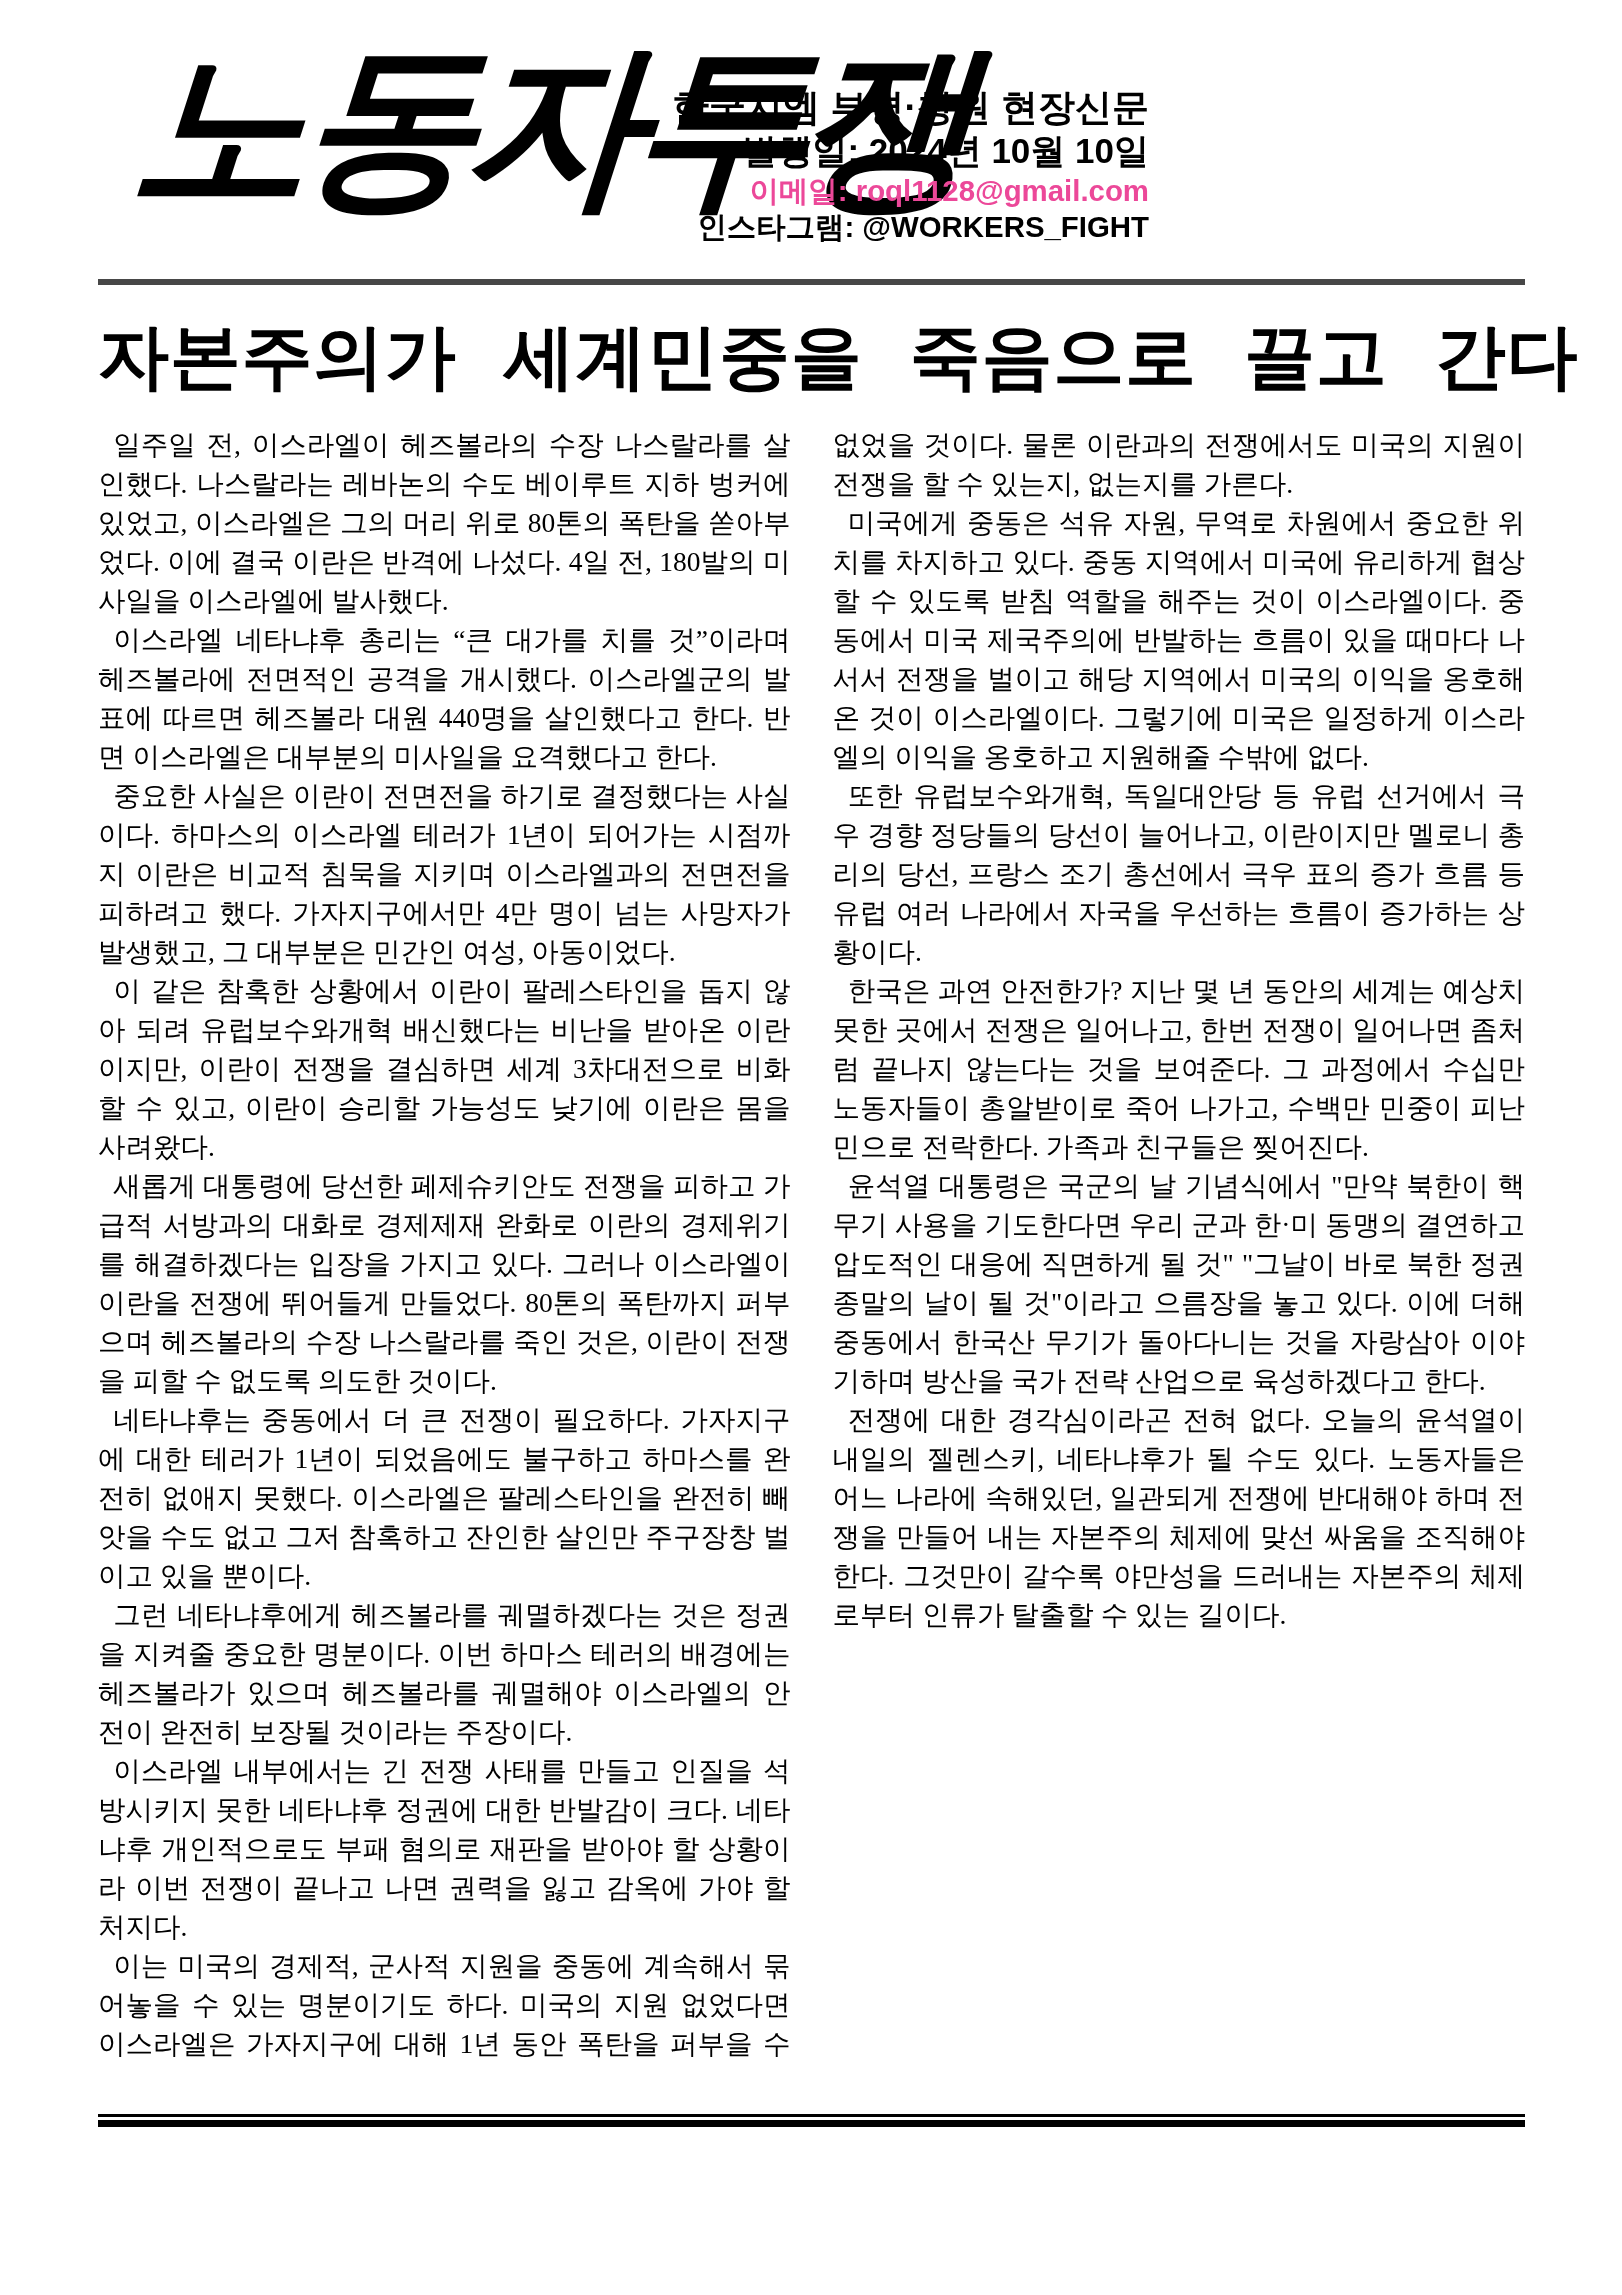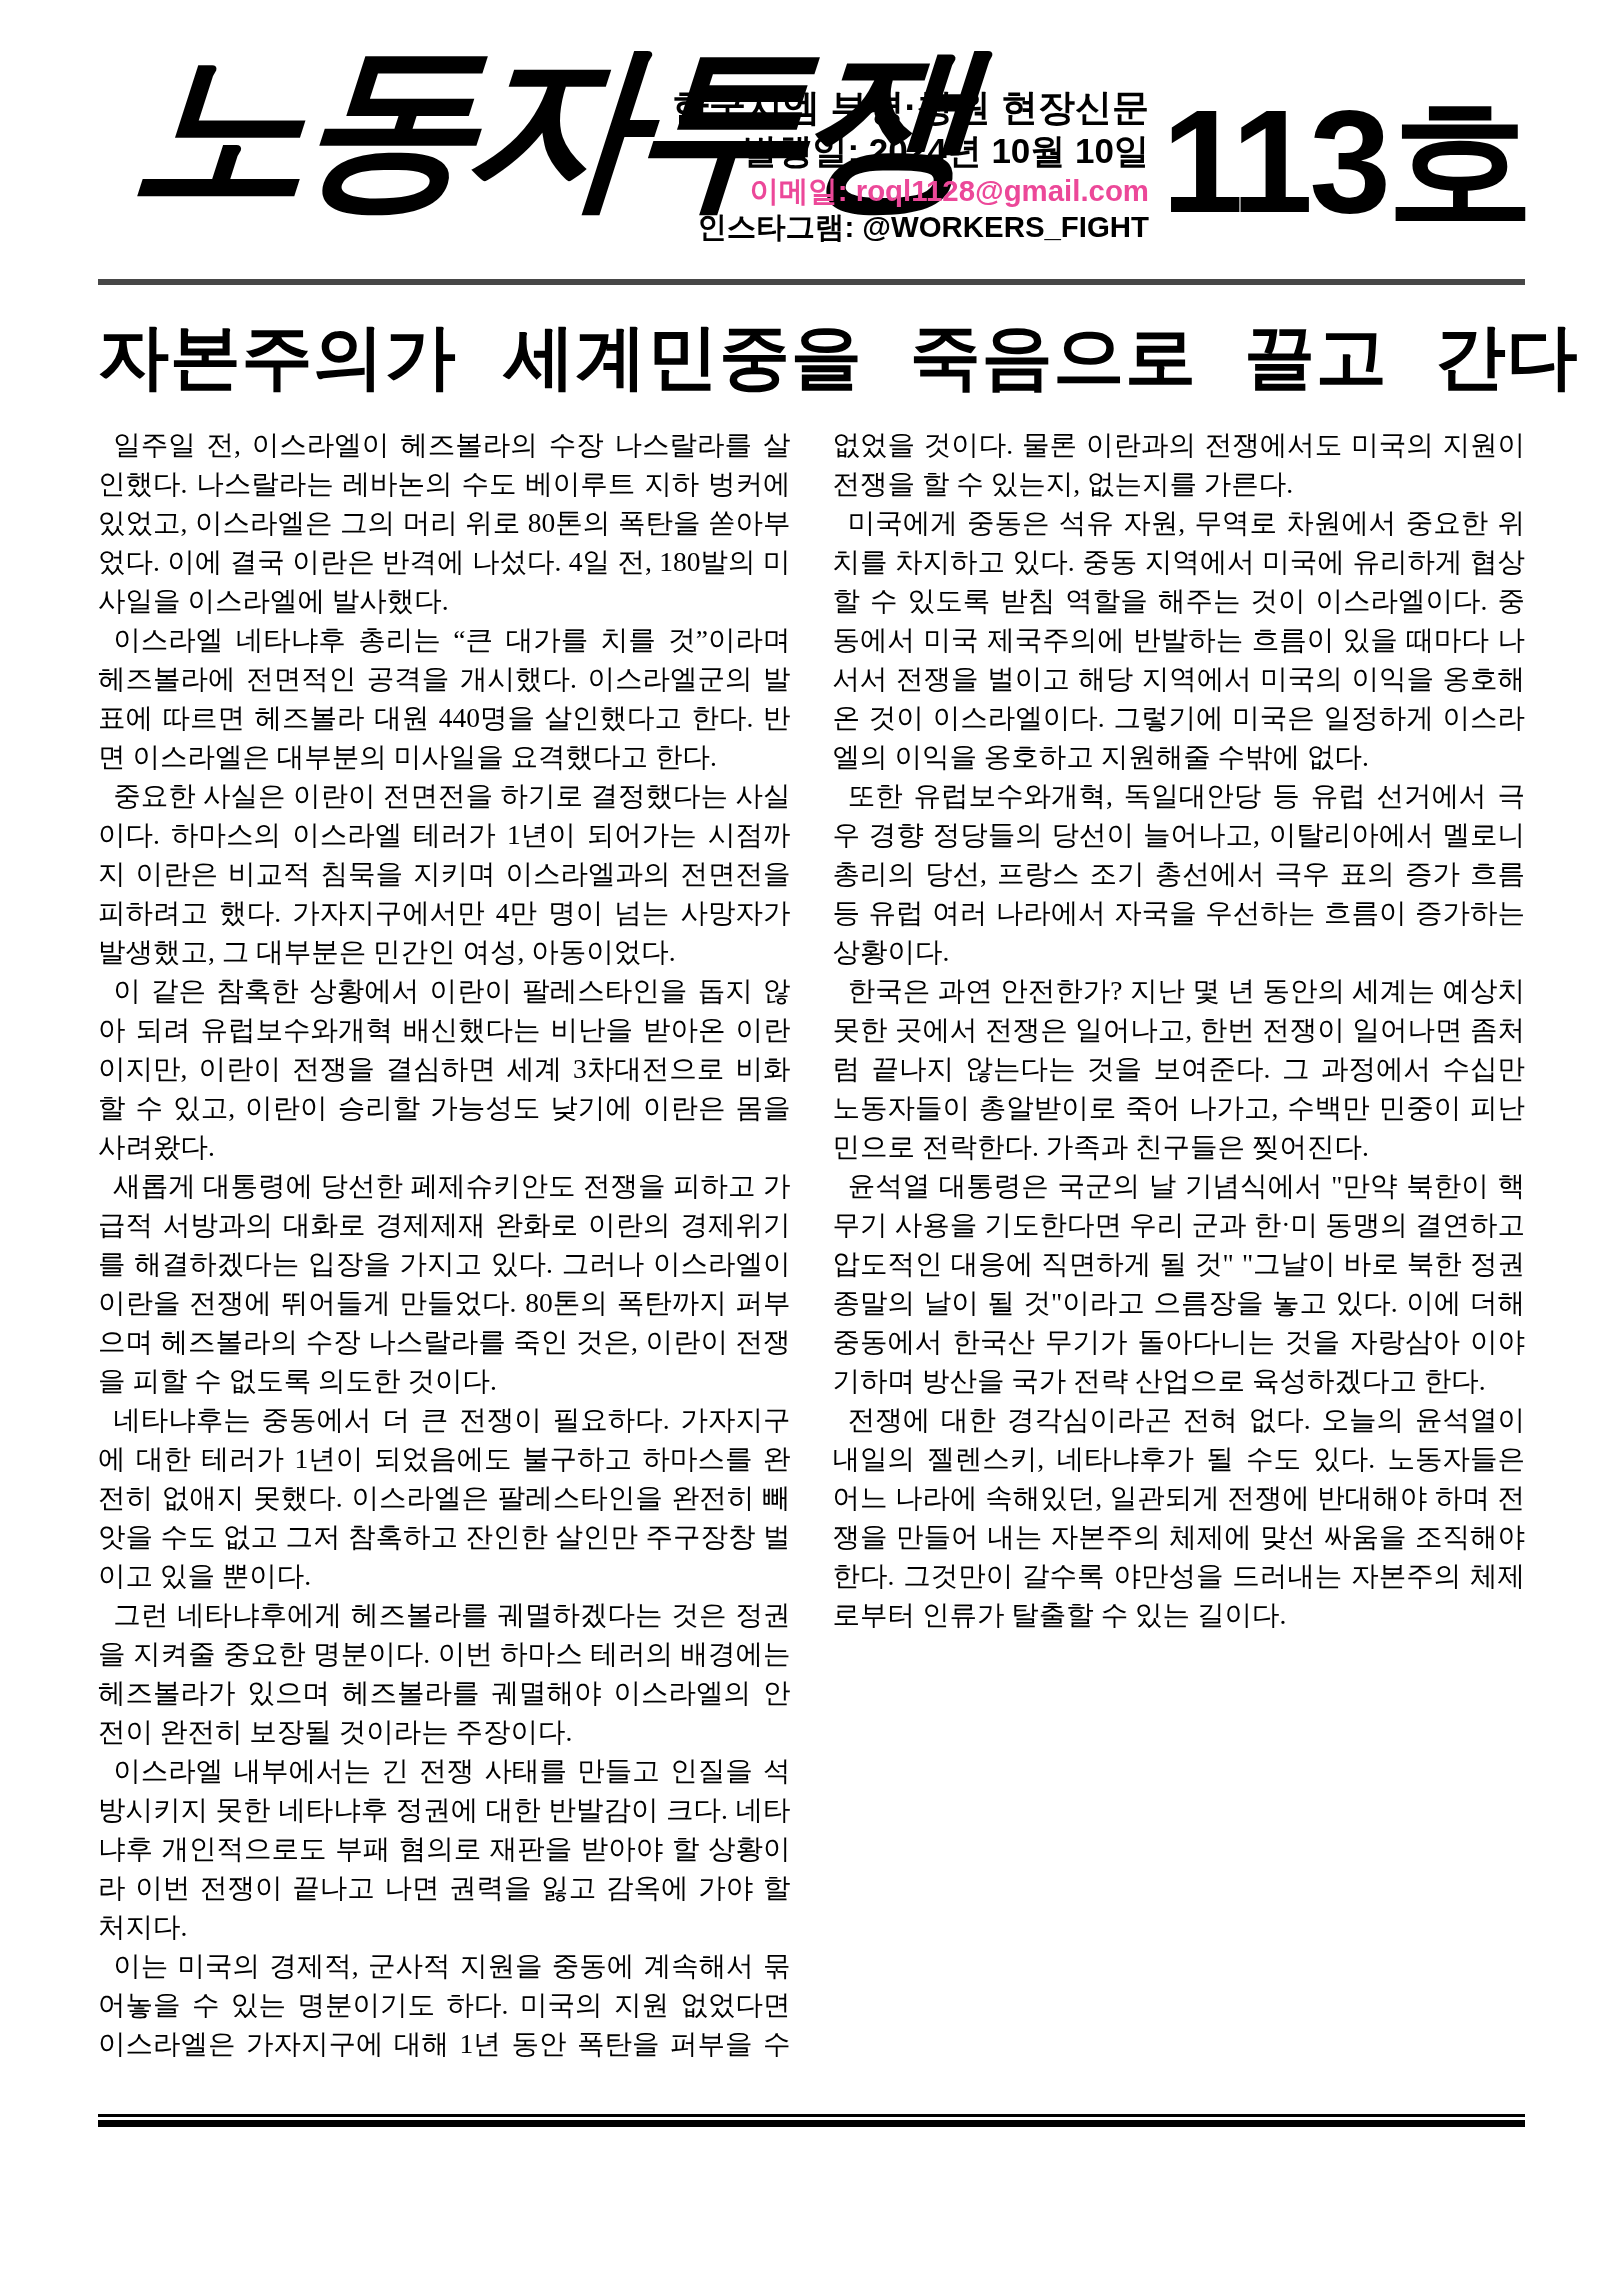--- a/index.html
+++ b/index.html
@@ -49,37 +49,36 @@
 <div class="page">
 
   <div class="header">
     <div class="logo">노동자투쟁</div>
     <div class="pubinfo">
       <div class="l1">한국지엠 부평·창원 현장신문</div>
       <div class="l2">발행일: 2024년 10월 10일</div>
       <div class="l3">이메일: roql1128@gmail.com</div>
       <div class="l4">인스타그램: @WORKERS_FIGHT</div>
     </div>
-    <div class="issue">113호</div>
   </div>
 
   <h1 class="headline">자본주의가 세계민중을 죽음으로 끌고 간다</h1>
 
   <div class="article">
       <p class="para">일주일 전, 이스라엘이 헤즈볼라의 수장 나스랄라를 살인했다. 나스랄라는 레바논의 수도 베이루트 지하 벙커에 있었고, 이스라엘은 그의 머리 위로 80톤의 폭탄을 쏟아부었다. 이에 결국 이란은 반격에 나섰다. 4일 전, 180발의 미사일을 이스라엘에 발사했다.</p>
       <p class="para">이스라엘 네타냐후 총리는 “큰 대가를 치를 것”이라며 헤즈볼라에 전면적인 공격을 개시했다. 이스라엘군의 발표에 따르면 헤즈볼라 대원 440명을 살인했다고 한다. 반면 이스라엘은 대부분의 미사일을 요격했다고 한다.</p>
       <p class="para">중요한 사실은 이란이 전면전을 하기로 결정했다는 사실이다. 하마스의 이스라엘 테러가 1년이 되어가는 시점까지 이란은 비교적 침묵을 지키며 이스라엘과의 전면전을 피하려고 했다. 가자지구에서만 4만 명이 넘는 사망자가 발생했고, 그 대부분은 민간인 여성, 아동이었다.</p>
       <p class="para">이 같은 참혹한 상황에서 이란이 팔레스타인을 돕지 않아 되려 유럽보수와개혁 배신했다는 비난을 받아온 이란이지만, 이란이 전쟁을 결심하면 세계 3차대전으로 비화할 수 있고, 이란이 승리할 가능성도 낮기에 이란은 몸을 사려왔다.</p>
       <p class="para">새롭게 대통령에 당선한 페제슈키안도 전쟁을 피하고 가급적 서방과의 대화로 경제제재 완화로 이란의 경제위기를 해결하겠다는 입장을 가지고 있다. 그러나 이스라엘이 이란을 전쟁에 뛰어들게 만들었다. 80톤의 폭탄까지 퍼부으며 헤즈볼라의 수장 나스랄라를 죽인 것은, 이란이 전쟁을 피할 수 없도록 의도한 것이다.</p>
       <p class="para">네타냐후는 중동에서 더 큰 전쟁이 필요하다. 가자지구에 대한 테러가 1년이 되었음에도 불구하고 하마스를 완전히 없애지 못했다. 이스라엘은 팔레스타인을 완전히 빼앗을 수도 없고 그저 참혹하고 잔인한 살인만 주구장창 벌이고 있을 뿐이다.</p>
       <p class="para">그런 네타냐후에게 헤즈볼라를 궤멸하겠다는 것은 정권을 지켜줄 중요한 명분이다. 이번 하마스 테러의 배경에는 헤즈볼라가 있으며 헤즈볼라를 궤멸해야 이스라엘의 안전이 완전히 보장될 것이라는 주장이다.</p>
       <p class="para">이스라엘 내부에서는 긴 전쟁 사태를 만들고 인질을 석방시키지 못한 네타냐후 정권에 대한 반발감이 크다. 네타냐후 개인적으로도 부패 혐의로 재판을 받아야 할 상황이라 이번 전쟁이 끝나고 나면 권력을 잃고 감옥에 가야 할 처지다.</p>
       <p class="para">이는 미국의 경제적, 군사적 지원을 중동에 계속해서 묶어놓을 수 있는 명분이기도 하다. 미국의 지원 없었다면 이스라엘은 가자지구에 대해 1년 동안 폭탄을 퍼부을 수 없었을 것이다. 물론 이란과의 전쟁에서도 미국의 지원이 전쟁을 할 수 있는지, 없는지를 가른다.</p>
       <p class="para">미국에게 중동은 석유 자원, 무역로 차원에서 중요한 위치를 차지하고 있다. 중동 지역에서 미국에 유리하게 협상할 수 있도록 받침 역할을 해주는 것이 이스라엘이다. 중동에서 미국 제국주의에 반발하는 흐름이 있을 때마다 나서서 전쟁을 벌이고 해당 지역에서 미국의 이익을 옹호해 온 것이 이스라엘이다. 그렇기에 미국은 일정하게 이스라엘의 이익을 옹호하고 지원해줄 수밖에 없다.</p>
-      <p class="para">또한 유럽보수와개혁, 독일대안당 등 유럽 선거에서 극우 경향 정당들의 당선이 늘어나고, 이탈리아에서 멜로니 총리의 당선, 프랑스 조기 총선에서 극우 표의 증가 흐름 등 유럽 여러 나라에서 자국을 우선하는 흐름이 증가하는 상황이다.</p>
+      <p class="para">또한 유럽보수와개혁, 독일대안당 등 유럽 선거에서 극우 경향 정당들의 당선이 늘어나고, 이란이지만 멜로니 총리의 당선, 프랑스 조기 총선에서 극우 표의 증가 흐름 등 유럽 여러 나라에서 자국을 우선하는 흐름이 증가하는 상황이다.</p>
       <p class="para">한국은 과연 안전한가? 지난 몇 년 동안의 세계는 예상치 못한 곳에서 전쟁은 일어나고, 한번 전쟁이 일어나면 좀처럼 끝나지 않는다는 것을 보여준다. 그 과정에서 수십만 노동자들이 총알받이로 죽어 나가고, 수백만 민중이 피난민으로 전락한다. 가족과 친구들은 찢어진다.</p>
       <p class="para">윤석열 대통령은 국군의 날 기념식에서 "만약 북한이 핵무기 사용을 기도한다면 우리 군과 한·미 동맹의 결연하고 압도적인 대응에 직면하게 될 것" "그날이 바로 북한 정권 종말의 날이 될 것"이라고 으름장을 놓고 있다. 이에 더해 중동에서 한국산 무기가 돌아다니는 것을 자랑삼아 이야기하며 방산을 국가 전략 산업으로 육성하겠다고 한다.</p>
       <p class="para">전쟁에 대한 경각심이라곤 전혀 없다. 오늘의 윤석열이 내일의 젤렌스키, 네타냐후가 될 수도 있다. 노동자들은 어느 나라에 속해있던, 일관되게 전쟁에 반대해야 하며 전쟁을 만들어 내는 자본주의 체제에 맞선 싸움을 조직해야 한다. 그것만이 갈수록 야만성을 드러내는 자본주의 체제로부터 인류가 탈출할 수 있는 길이다.</p>
     </div>
 
   <div class="bottom-rule"></div>
 
 </div>
 
 

